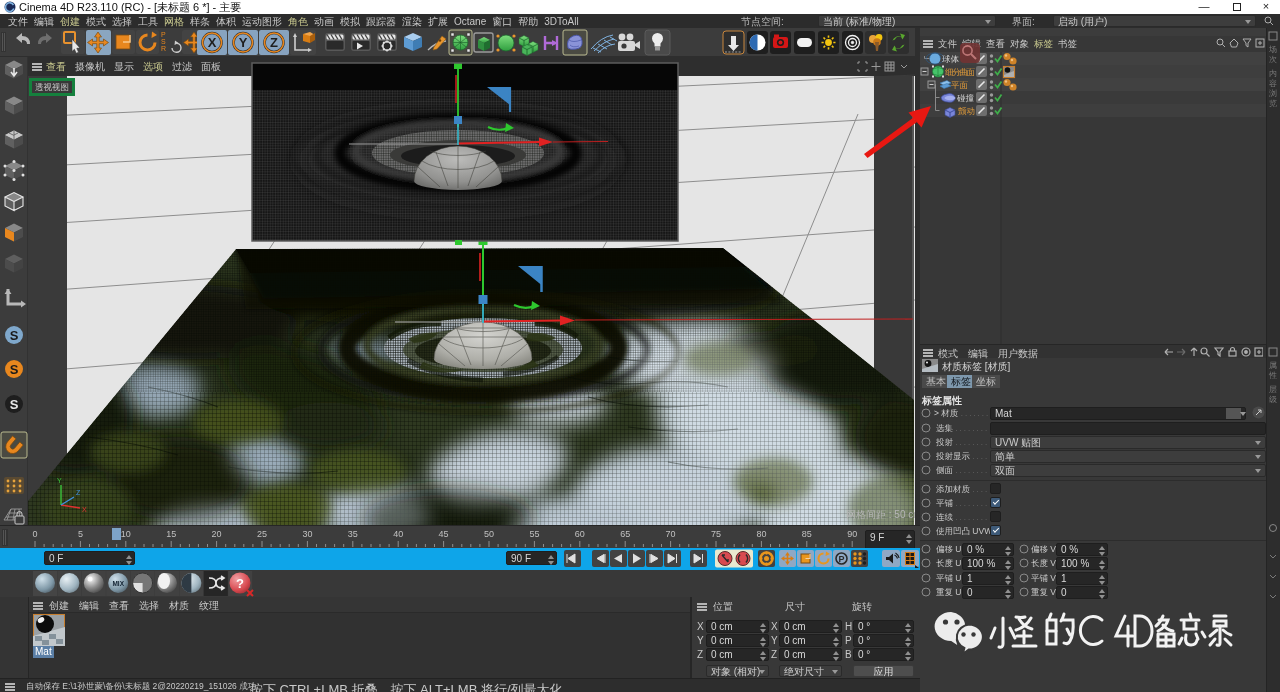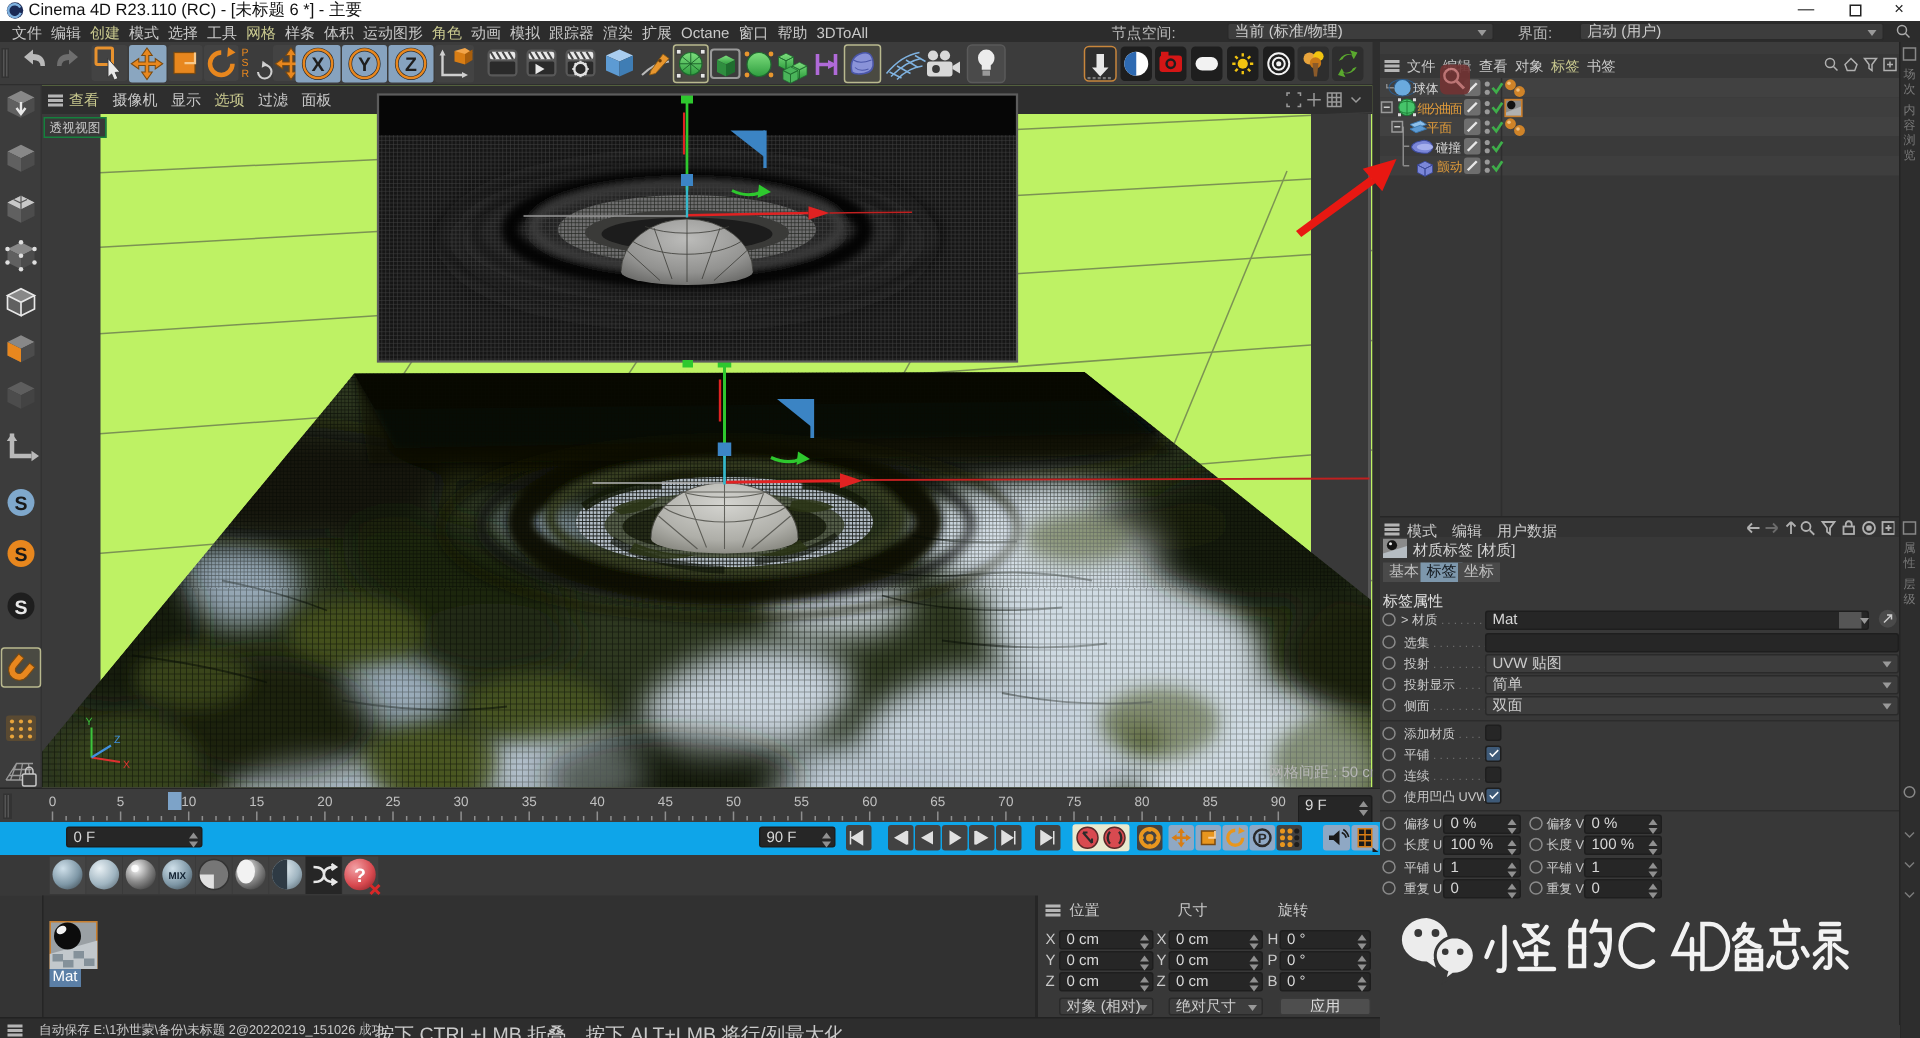--- a/index.html
+++ b/index.html
@@ -327,35 +327,35 @@
       </g>
 
 <g transform="translate(2,447)">
         <path d="M2 16 l7 -11 h11 M2 16 h13 M4 13 h13 M7 9 h12 M9 5 l-4 11 M13 5 l-2 11 M17 5 l1 11" stroke="#9a9a9a" stroke-width=".9" fill="none"></path>
         <rect x="13" y="12" width="9" height="8" rx="1" fill="#3c3c3c" stroke="#c8c8c8"></rect>
         <path d="M15 12 v-2 a2.5 2.5 0 0 1 5 0 v2" stroke="#c8c8c8" fill="none"></path>
       </g>
 </svg>
 </div>
 
-<div class="abs" style="left:28px;top:57px;width:887px;height:468px;background:#bef264">
+<div class="abs" style="left:28px;top:57px;width:887px;height:468px;background:#e5e5e5">
   <div class="abs" style="left:0;top:0;width:887px;height:19px;background:#2e2e2e">
     <div class="abs ham" style="left:4px;top:6px"></div>
     <div class="abs txt sm menu" style="left:18px;top:3px"><span style="color:#c9c98f;margin-right:9px">查看</span><span style="margin-right:9px">摄像机</span><span style="margin-right:9px">显示</span><span style="color:#c9c98f;margin-right:9px">选项</span><span style="margin-right:9px">过滤</span><span>面板</span></div>
     <svg class="abs" style="right:6px;top:4px" width="52" height="11" viewBox="0 0 52 11">
         <g stroke="#9a9a9a" fill="none">
           <path d="M1 3 v-2 h2 M8 1 h2 v2 M10 8 v2 h-2 M3 10 h-2 v-2"></path>
           <path d="M19 1 v9 M14.5 5.5 h9"></path>
           <rect x="28" y="1" width="9" height="9"></rect>
           <path d="M31 1 v9 M34 1 v9 M28 4 h9 M28 7 h9"></path>
           <path d="M44 4 l3 3 3 -3"></path>
         </g>
       </svg>
   </div>
-  <div class="abs" style="left:1px;top:21px;background:#383838;border:1px solid #15803d;padding:0 3px;color:#c4c4c4;font-size:8.5px;line-height:12px;z-index:6">透视视图</div>
+  <div class="abs" style="left:1px;top:21px;background:#383838;border:3px solid #15803d;padding:0 3px;color:#c4c4c4;font-size:8.5px;line-height:12px;z-index:6">透视视图</div>
   <svg class="abs" id="scene" style="left:0;top:0" width="887" height="468" viewBox="0 0 887 468">
   <defs>
     <pattern id="wire" width="2.4" height="2.4" patternUnits="userSpaceOnUse">
           <path d="M0 0 H2.4 M0 0 V2.4" stroke="rgba(5,8,3,0.72)" stroke-width="0.8" fill="none"></path>
         </pattern>
     <pattern id="wire2" width="4" height="4" patternUnits="userSpaceOnUse">
           <path d="M0 0 H4 M0 0 V4" stroke="rgba(5,8,3,0.6)" stroke-width="1" fill="none"></path>
         </pattern>
     <pattern id="wireI" width="2.6" height="2.6" patternUnits="userSpaceOnUse">
           <path d="M0 0 H2.6 M0 0 V2.6" stroke="rgba(125,125,125,0.42)" stroke-width="0.7" fill="none"></path>
@@ -704,21 +704,21 @@
   <svg class="abs" style="left:2px;top:15px" width="17" height="14" viewBox="0 0 17 14">
       <rect width="16" height="13" fill="#8a8a8a"></rect>
       <circle cx="6" cy="4.5" r="3.4" fill="#141414"></circle>
       <circle cx="5" cy="3.5" r="1" fill="#eee"></circle>
       <path d="M0 10 l16 -5 v8 h-16 z" fill="#b5bcc2"></path>
     </svg>
   <div class="abs txt" style="left:22px;top:16px;font-size:10px;color:#d4d4d4">材质标签 [材质]</div>
   <div class="abs" style="left:2px;top:31px;height:13px;background:#4a4a4a;color:#c0c0c0;font-size:10px;line-height:13px;padding:0 4px">基本</div>
   <div class="abs" style="left:27px;top:31px;height:13px;background:#7d97ac;color:#10151a;font-size:10px;line-height:13px;padding:0 4px">标签</div>
   <div class="abs" style="left:52px;top:31px;height:13px;background:#4a4a4a;color:#c0c0c0;font-size:10px;line-height:13px;padding:0 4px">坐标</div>
-  <div class="abs txt" style="left:2px;top:50px;font-size:10px;font-weight:normal;color:#e0e0e0">标签属性</div>
+  <div class="abs txt" style="left:2px;top:50px;font-size:10px;font-weight:bold;color:#e0e0e0">标签属性</div>
 
   <div id="amrows">
     <div class="abs txt sm" style="left:14px;top:64px">&gt; 材质 <span class="lead">.......</span></div>
     <div class="abs field" style="left:70px;top:63px;width:256px;height:13px">Mat</div>
     <div class="abs" style="left:306px;top:64px;width:15px;height:11px;background:#555"></div>
     <div class="abs dar" style="left:320px;top:68px;right:auto"></div>
     <svg class="abs" style="left:332px;top:62px" width="13" height="13" viewBox="0 0 13 13">
         <circle cx="6.5" cy="6.5" r="6" fill="#4a4a4a"></circle>
         <path d="M4 9 L9 4 M6 4 h3 v3" stroke="#ccc" fill="none"></path>
       </svg>
@@ -1072,20 +1072,24 @@
       <rect x="195.2" y="1" width="24" height="25" fill="#414141"></rect>
         <circle cx="207" cy="13" r="10.5" fill="url(#msr)"></circle>
         <text x="207" y="18" font-size="13" font-weight="bold" fill="#fff" text-anchor="middle" font-family="Liberation Sans">?</text>
         <path d="M214 20 l6 6 M220 20 l-6 6" stroke="#d82828" stroke-width="2"></path>
     </g>
   </svg>
 </div>
 
 <div class="abs" style="left:0;top:597px;width:28px;height:81px;background:#343434"></div>
 <div class="abs" id="mats" style="left:28px;top:597px;width:662px;height:81px;background:#313131;border-left:1px solid #252525">
+  <div class="abs" style="left:0;top:0;width:662px;height:16px;background:#353535;border-bottom:1px solid #2a2a2a">
+    <div class="abs ham" style="left:4px;top:5px"></div>
+    <div class="abs txt sm menu" style="left:20px;top:2px"><span style="margin-right:10px">创建</span><span style="margin-right:10px">编辑</span><span style="margin-right:10px">查看</span><span style="margin-right:10px">选择</span><span style="margin-right:10px">材质</span><span>纹理</span></div>
+  </div>
   <svg class="abs" style="left:4px;top:17px" width="32" height="32" viewBox="0 0 32 32">
       <rect width="32" height="32" fill="#9aa0a4" stroke="#c87f2f" stroke-width="2"></rect>
       <path d="M0 22 l32 -9 v19 h-32 z" fill="#c2c8cc"></path>
       <g fill="#84919a">
         <rect x="2" y="22" width="7" height="5"></rect>
         <rect x="16" y="20" width="7" height="5"></rect>
         <rect x="9" y="26" width="7" height="5"></rect>
         <rect x="23" y="25" width="7" height="5"></rect>
       </g>
       <circle cx="12" cy="10" r="9" fill="#0c0c0c"></circle>

